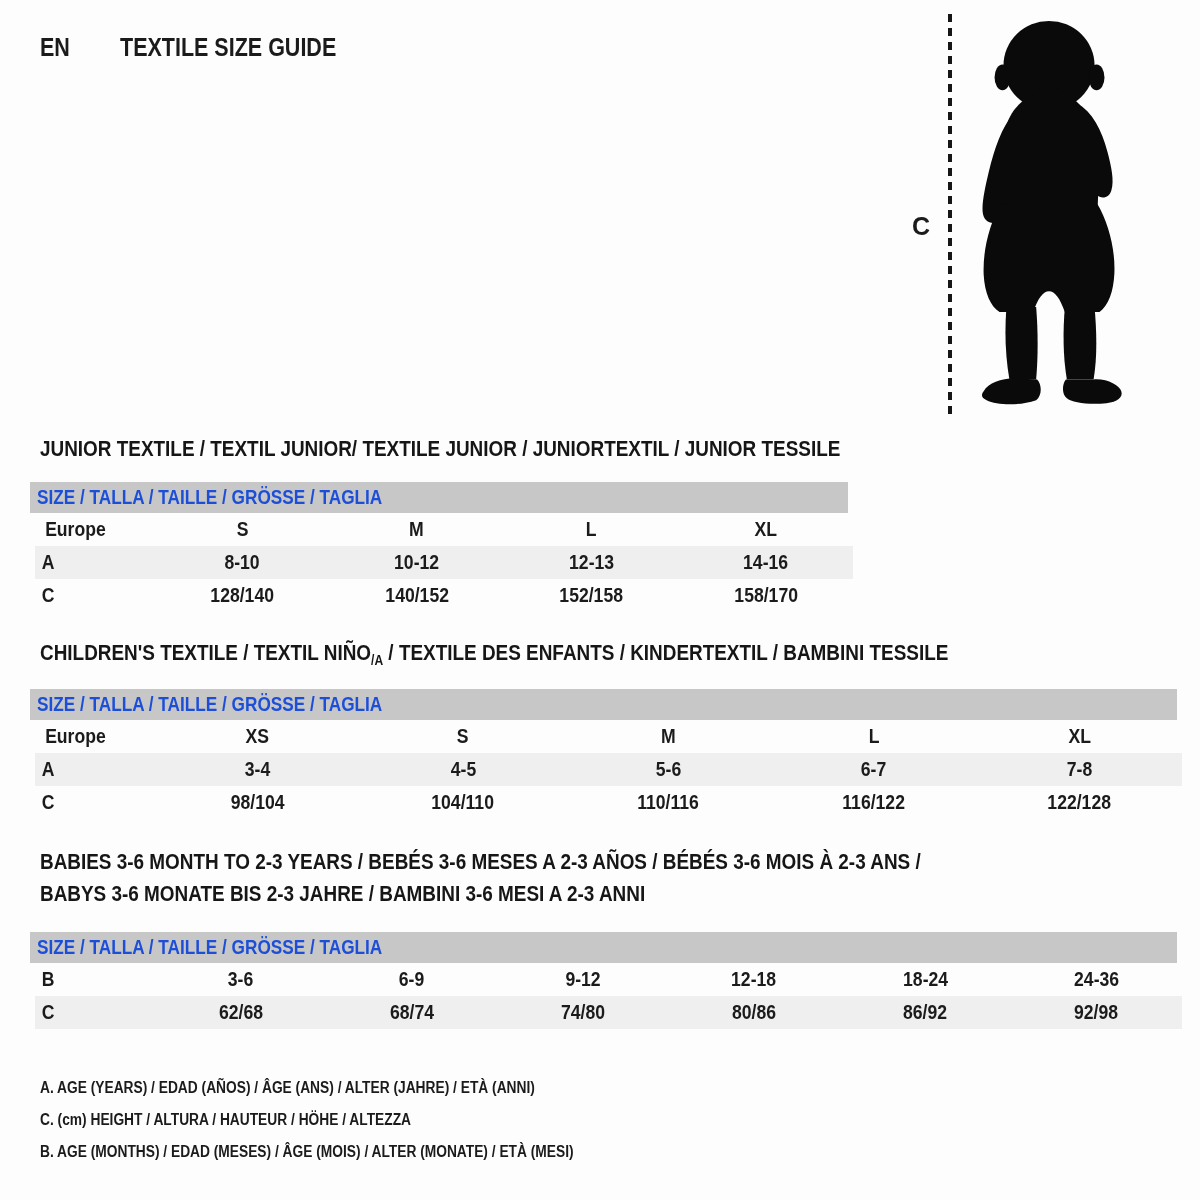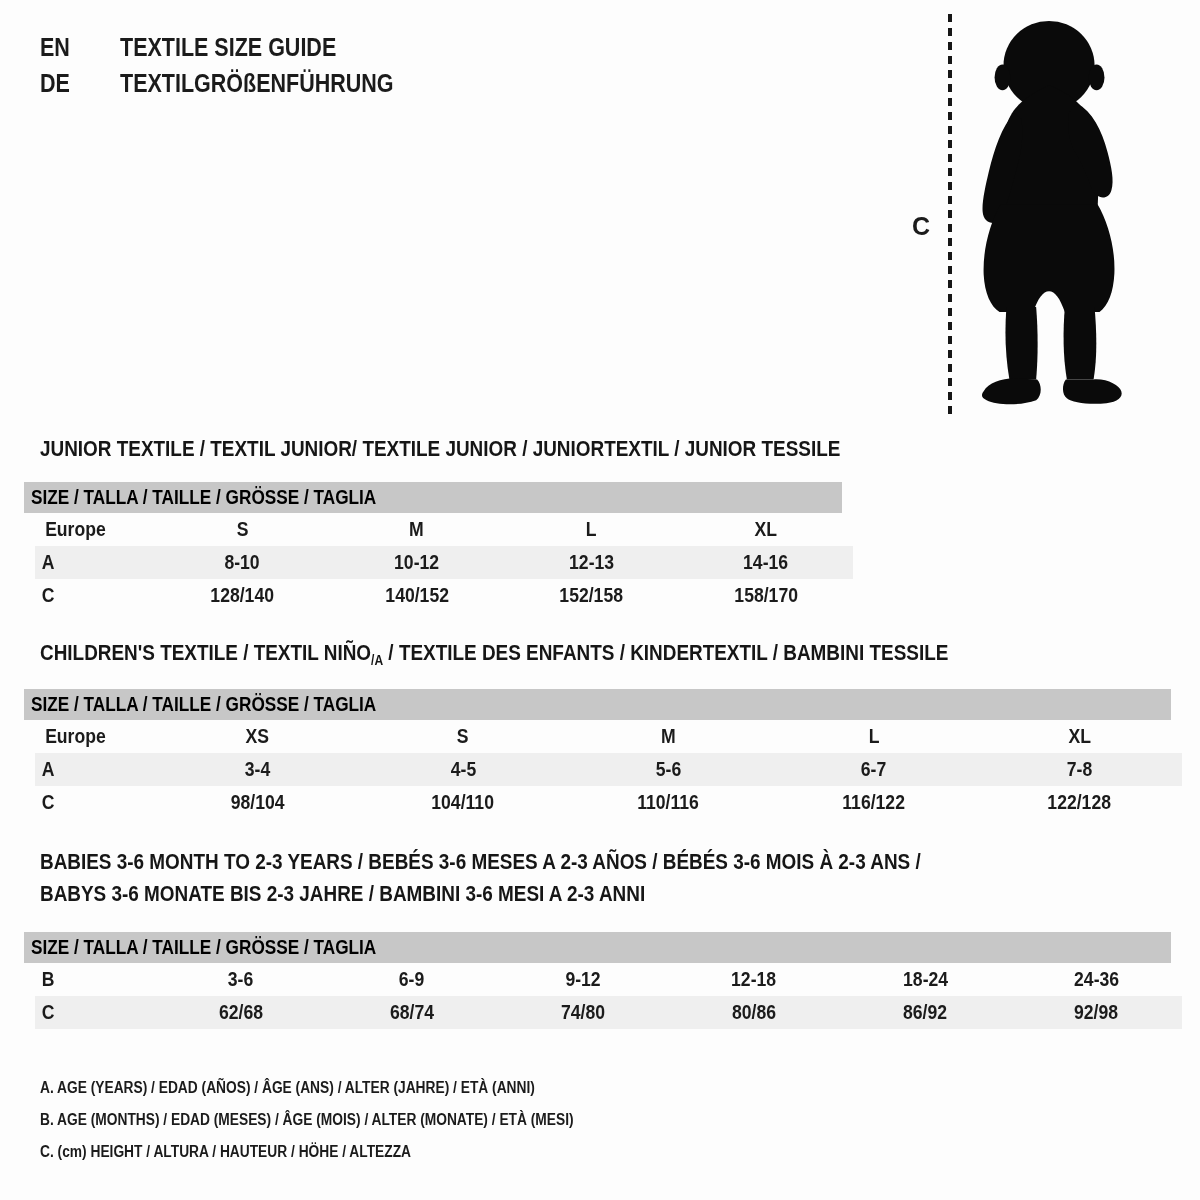--- a/index.html
+++ b/index.html
@@ -24,21 +24,21 @@
     background:repeating-linear-gradient(180deg,#161616 0 8px,transparent 8px 14px);
   }
   .silhouette{position:absolute;left:960px;top:14px;}
 
   
   .sec-title{position:absolute;left:40px;font-size:22px;font-weight:700;color:#161616;white-space:nowrap;}
   .sub{font-size:14px;vertical-align:-5px;}
 
   
   .size-bar{
-    position:absolute;left:24px;height:31px;background:#c7c7c7;color:#000000;
+    position:absolute;left:30px;height:31px;background:#c7c7c7;color:#1d4ed8;
     font-size:20px;font-weight:700;line-height:31px;padding-left:7px;box-sizing:border-box;
   }
   
   .size-table{
     position:absolute;left:35px;border-collapse:collapse;table-layout:fixed;
     font-size:20px;font-weight:700;color:#1b1b1b;
   }
   .size-table td{height:33px;text-align:center;padding:0;}
   .size-table td.lbl{text-align:left;padding-left:6px;}
   .size-table col.c-lbl{width:120px;}
@@ -50,24 +50,20 @@
 </style>
 </head>
 <body>
 
 <div class="page">
 
   <div class="langs">
     <div class="lang-row">
       <span class="lang-code"><span class="cond">EN</span></span>
       <span class="lang-title cond">TEXTILE SIZE GUIDE</span>
-    </div>
-    <div class="lang-row">
-      <span class="lang-code"><span class="cond">DE</span></span>
-      <span class="lang-title cond">TEXTILGRÖßENFÜHRUNG</span>
     </div>
   </div>
 
   <div class="figure">
     <div class="c-label">C</div>
     <div class="dash-line"></div>
     <svg class="silhouette" width="182" height="406" viewBox="0 0 180 410" xmlns="http://www.w3.org/2000/svg">
       <g fill="#0a0a0a">
         <ellipse cx="88" cy="52" rx="46" ry="45"></ellipse>
         <ellipse cx="41" cy="64" rx="8" ry="13"></ellipse>
@@ -194,17 +190,17 @@
         <td><span class="cx">74/80</span></td>
         <td><span class="cx">80/86</span></td>
         <td><span class="cx">86/92</span></td>
         <td><span class="cx">92/98</span></td>
       </tr>
     </tbody>
   </table>
 
   <div class="notes">
     <div class="note-line"><span class="cond">A. AGE (YEARS) / EDAD (AÑOS) / ÂGE (ANS) / ALTER (JAHRE) / ETÀ (ANNI)</span></div>
+    <div class="note-line"><span class="cond">C. (cm) HEIGHT / ALTURA / HAUTEUR / HÖHE / ALTEZZA</span></div>
     <div class="note-line"><span class="cond">B. AGE (MONTHS) / EDAD (MESES) / ÂGE (MOIS) / ALTER (MONATE) / ETÀ (MESI)</span></div>
-    <div class="note-line"><span class="cond">C. (cm) HEIGHT / ALTURA / HAUTEUR / HÖHE / ALTEZZA</span></div>
   </div>
 
 </div>
 
 </body></html>

